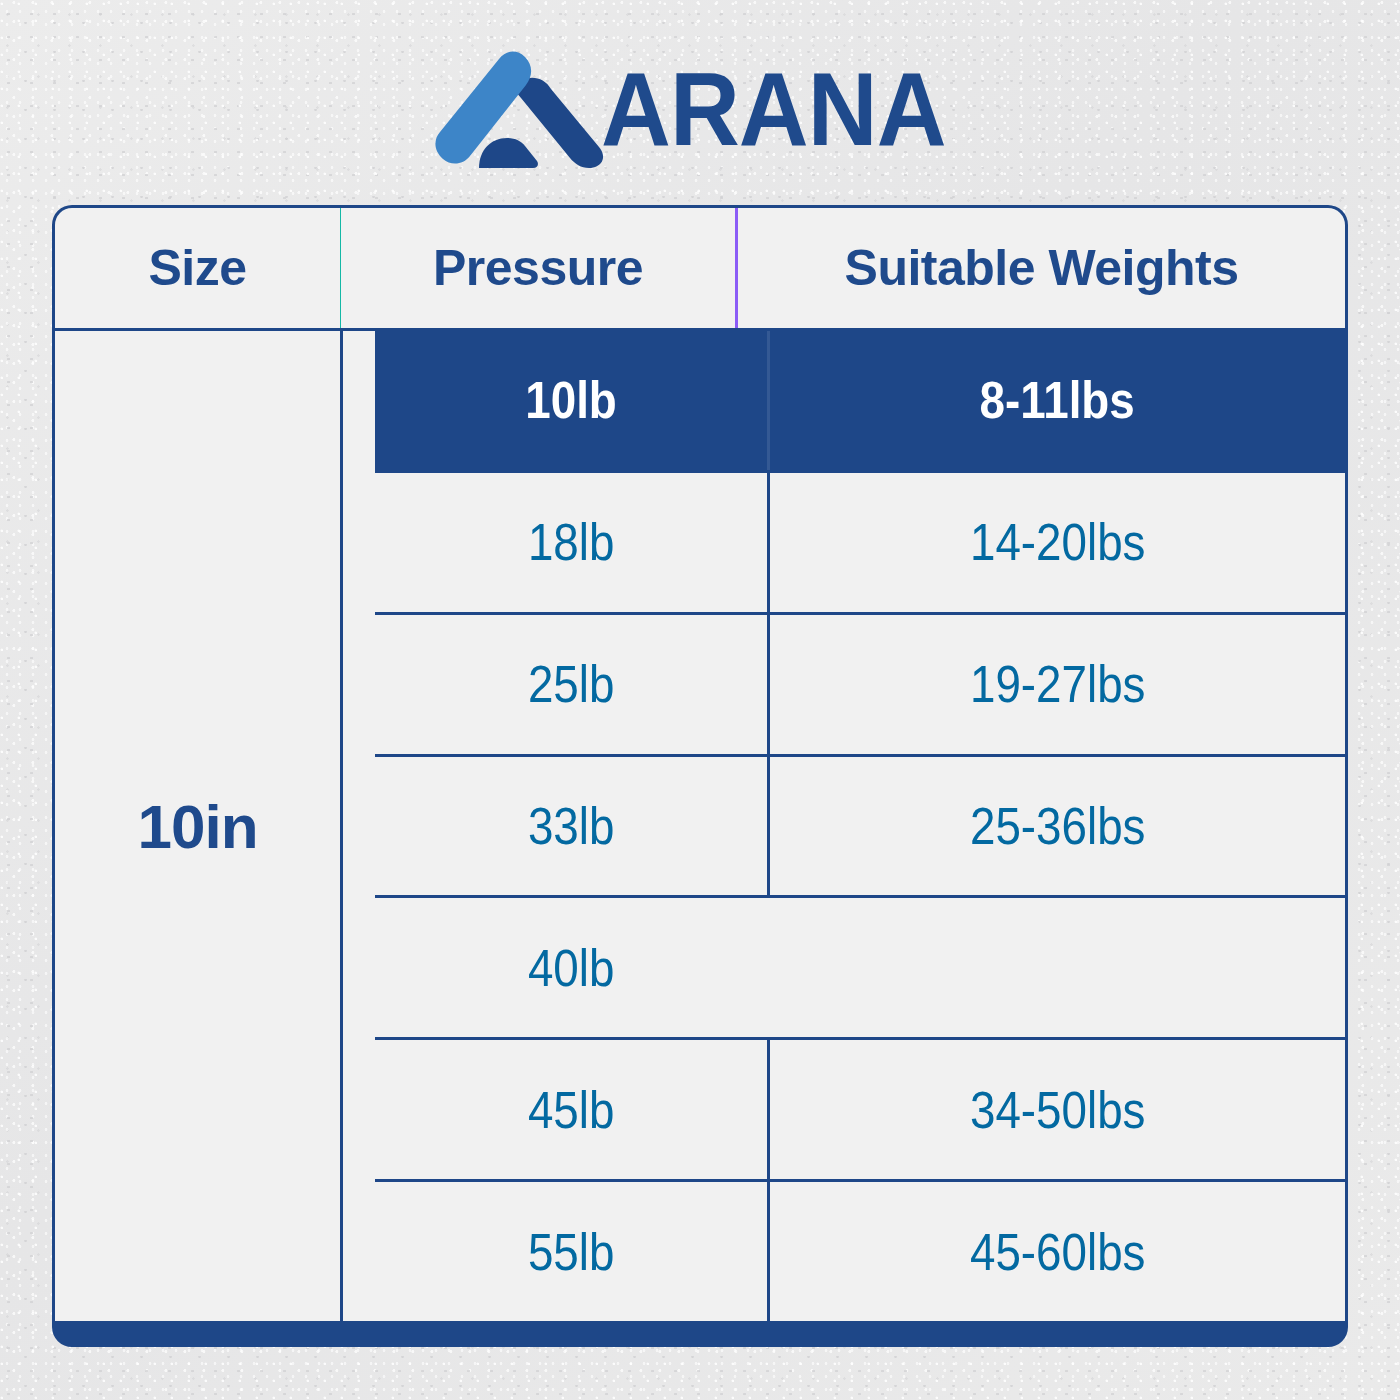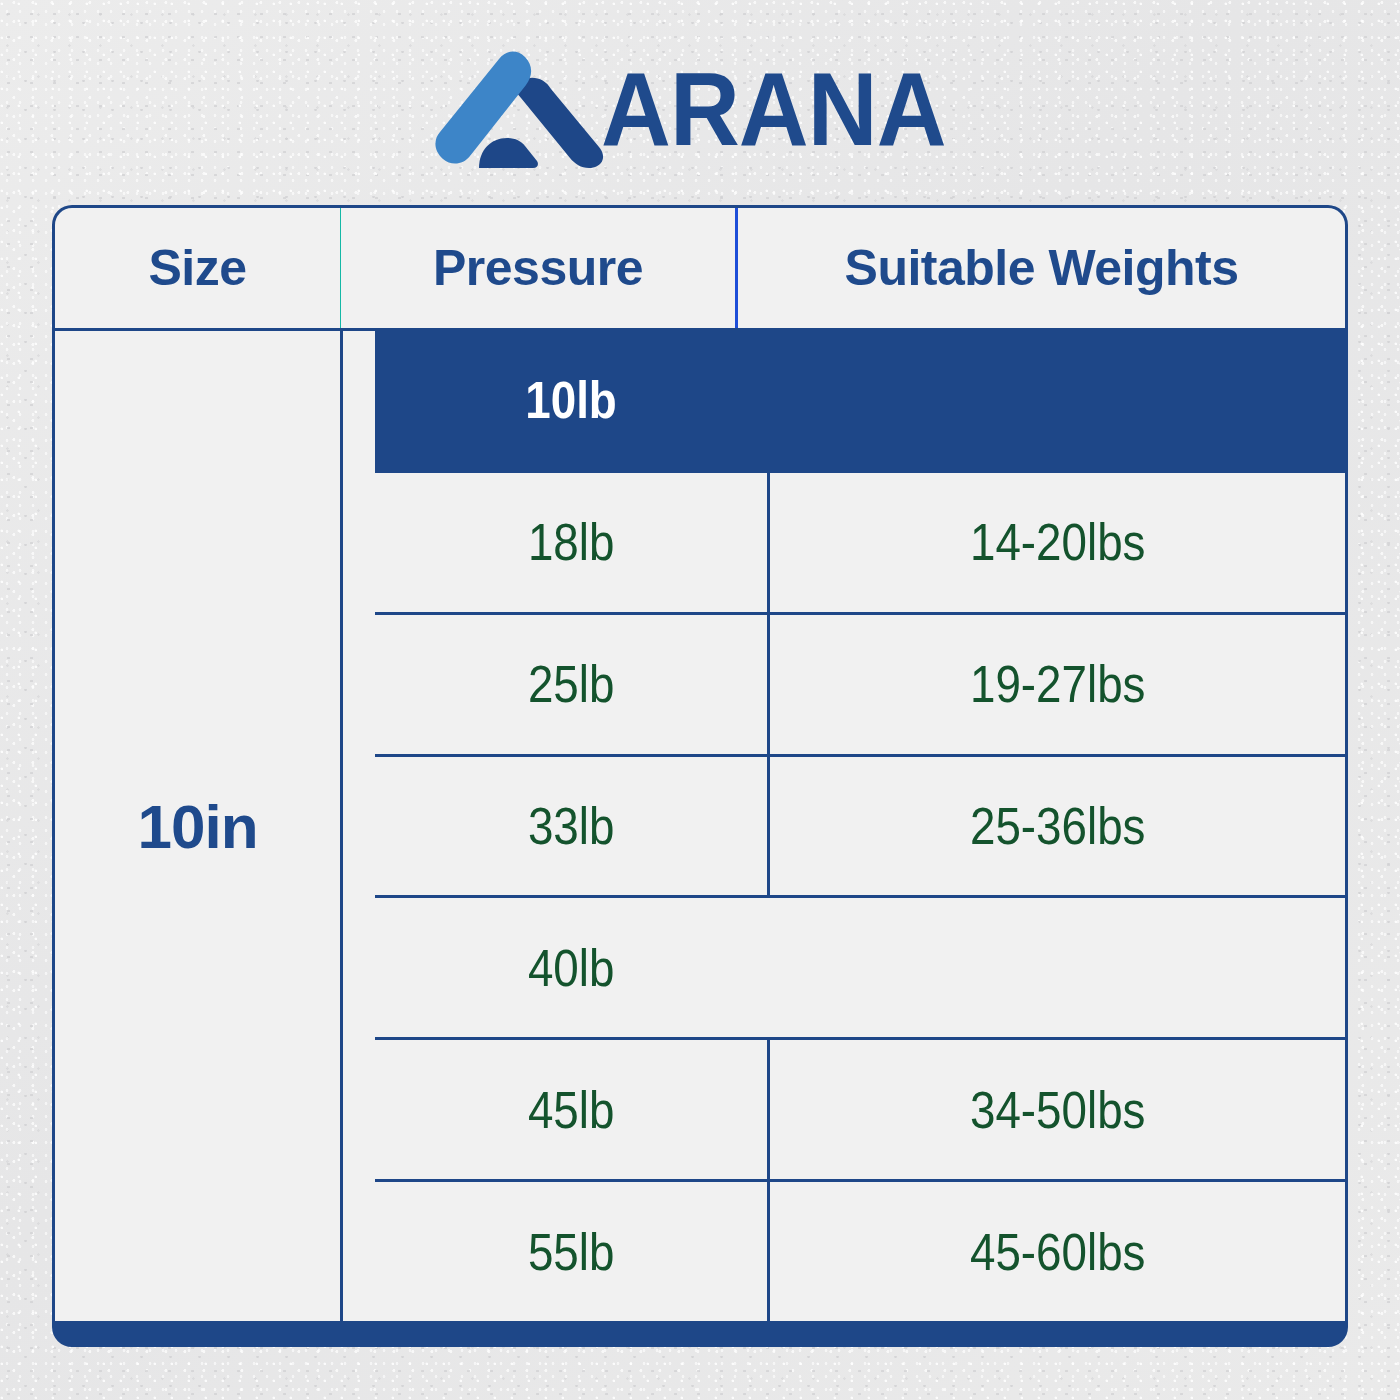--- a/index.html
+++ b/index.html
@@ -84,21 +84,21 @@
     align-items: center;
     justify-content: center;
     color: #1f4a8c;
     font-weight: bold;
     font-size: 50px;
     letter-spacing: -0.5px;
     box-sizing: border-box;
   }
   .col-size   { flex: 0 0 285px; }
   .col-press  { flex: 0 0 395px; border-left: 1px solid #14b8a6; }
-  .col-weight { flex: 1 1 auto;  border-left: 3px solid #1d4ed8; }
+  .col-weight { flex: 1 1 auto;  border-left: 3px solid #8b5cf6; }
 
   
   #table-body {
     display: flex;
     flex: 1 1 auto;
     min-height: 0;
   }
   #size-cell {
     flex: 0 0 285px;
     display: flex;
@@ -129,21 +129,21 @@
   .data-row:last-child { border-bottom: none; }
   .data-row.highlight {
     background: #1e4788;
     border-bottom-color: #1e4788;
   }
   .cell {
     display: flex;
     align-items: center;
     justify-content: center;
     box-sizing: border-box;
-    color: #14532d;
+    color: #0369a1;
     font-size: 52px;
     font-weight: normal;
     transform-origin: center;
     white-space: nowrap;
   }
   .cell-pressure { flex: 0 0 392px; }
   .cell-weight   { flex: 1 1 auto; border-left: 3px solid #1e4788; }
   .data-row.highlight .cell { color: #ffffff; font-weight: bold; }
   .data-row.highlight .cell-weight { border-left-color: rgba(255,255,255,0.10); }
   .cell span {
@@ -179,20 +179,23 @@
     <div id="size-cell">
       <div id="size-value">10in</div>
     </div>
 
     <div id="rows-area">
 
       <div class="data-row highlight">
         <div class="cell cell-pressure">
             <span>10lb</span>
           </div>
+        <div class="cell cell-weight">
+            <span>8-11lbs</span>
+          </div>
       </div>
 
       <div class="data-row">
         <div class="cell cell-pressure">
             <span>18lb</span>
           </div>
         <div class="cell cell-weight">
             <span>14-20lbs</span>
           </div>
       </div>

